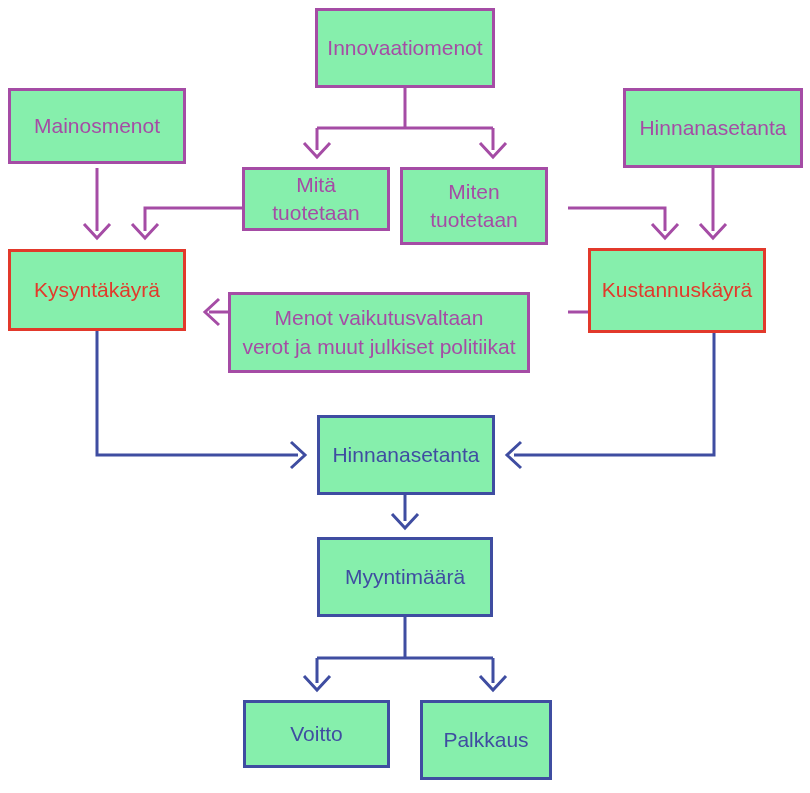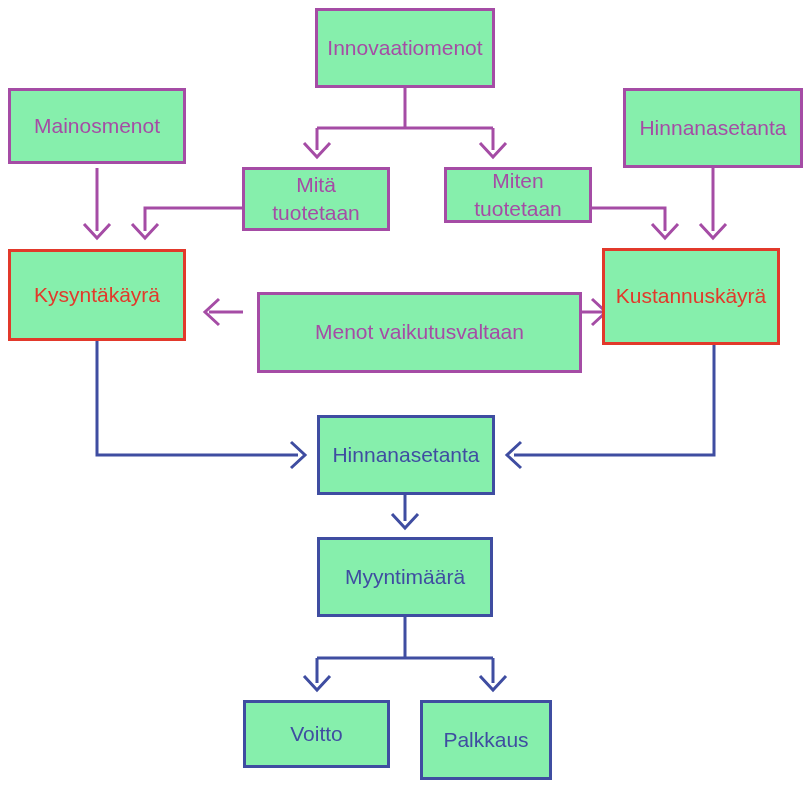--- a/index.html
+++ b/index.html
@@ -107,35 +107,36 @@
 
   <div class="node purple" style="left:623px;top:88px;width:180px;height:80px">
     <span>Hinnanasetanta</span>
   </div>
 
   <div class="node purple" style="left:242px;top:167px;width:148px;height:64px">
     <span>Mitä</span>
     <span>tuotetaan</span>
   </div>
 
-  <div class="node purple" style="left:444px;top:167px;width:148px;height:56px">
+  <div class="node purple" style="left:400px;top:167px;width:148px;height:78px">
     <span>Miten</span>
     <span>tuotetaan</span>
   </div>
 
-  <div class="node red" style="left:8px;top:249px;width:178px;height:92px">
+  <div class="node red" style="left:8px;top:249px;width:178px;height:82px">
     <span>Kysyntäkäyrä</span>
   </div>
 
-  <div class="node red" style="left:602px;top:248px;width:178px;height:97px">
+  <div class="node red" style="left:588px;top:248px;width:178px;height:85px">
     <span>Kustannuskäyrä</span>
   </div>
 
-  <div class="node purple" style="left:257px;top:292px;width:325px;height:81px">
+  <div class="node purple" style="left:228px;top:292px;width:302px;height:81px">
     <span>Menot vaikutusvaltaan</span>
+    <span>verot ja muut julkiset politiikat</span>
   </div>
 
   <div class="node blue" style="left:317px;top:537px;width:176px;height:80px">
     <span>Myyntimäärä</span>
   </div>
 
   <div class="node blue" style="left:317px;top:415px;width:178px;height:80px">
     <span>Hinnanasetanta</span>
   </div>
 

